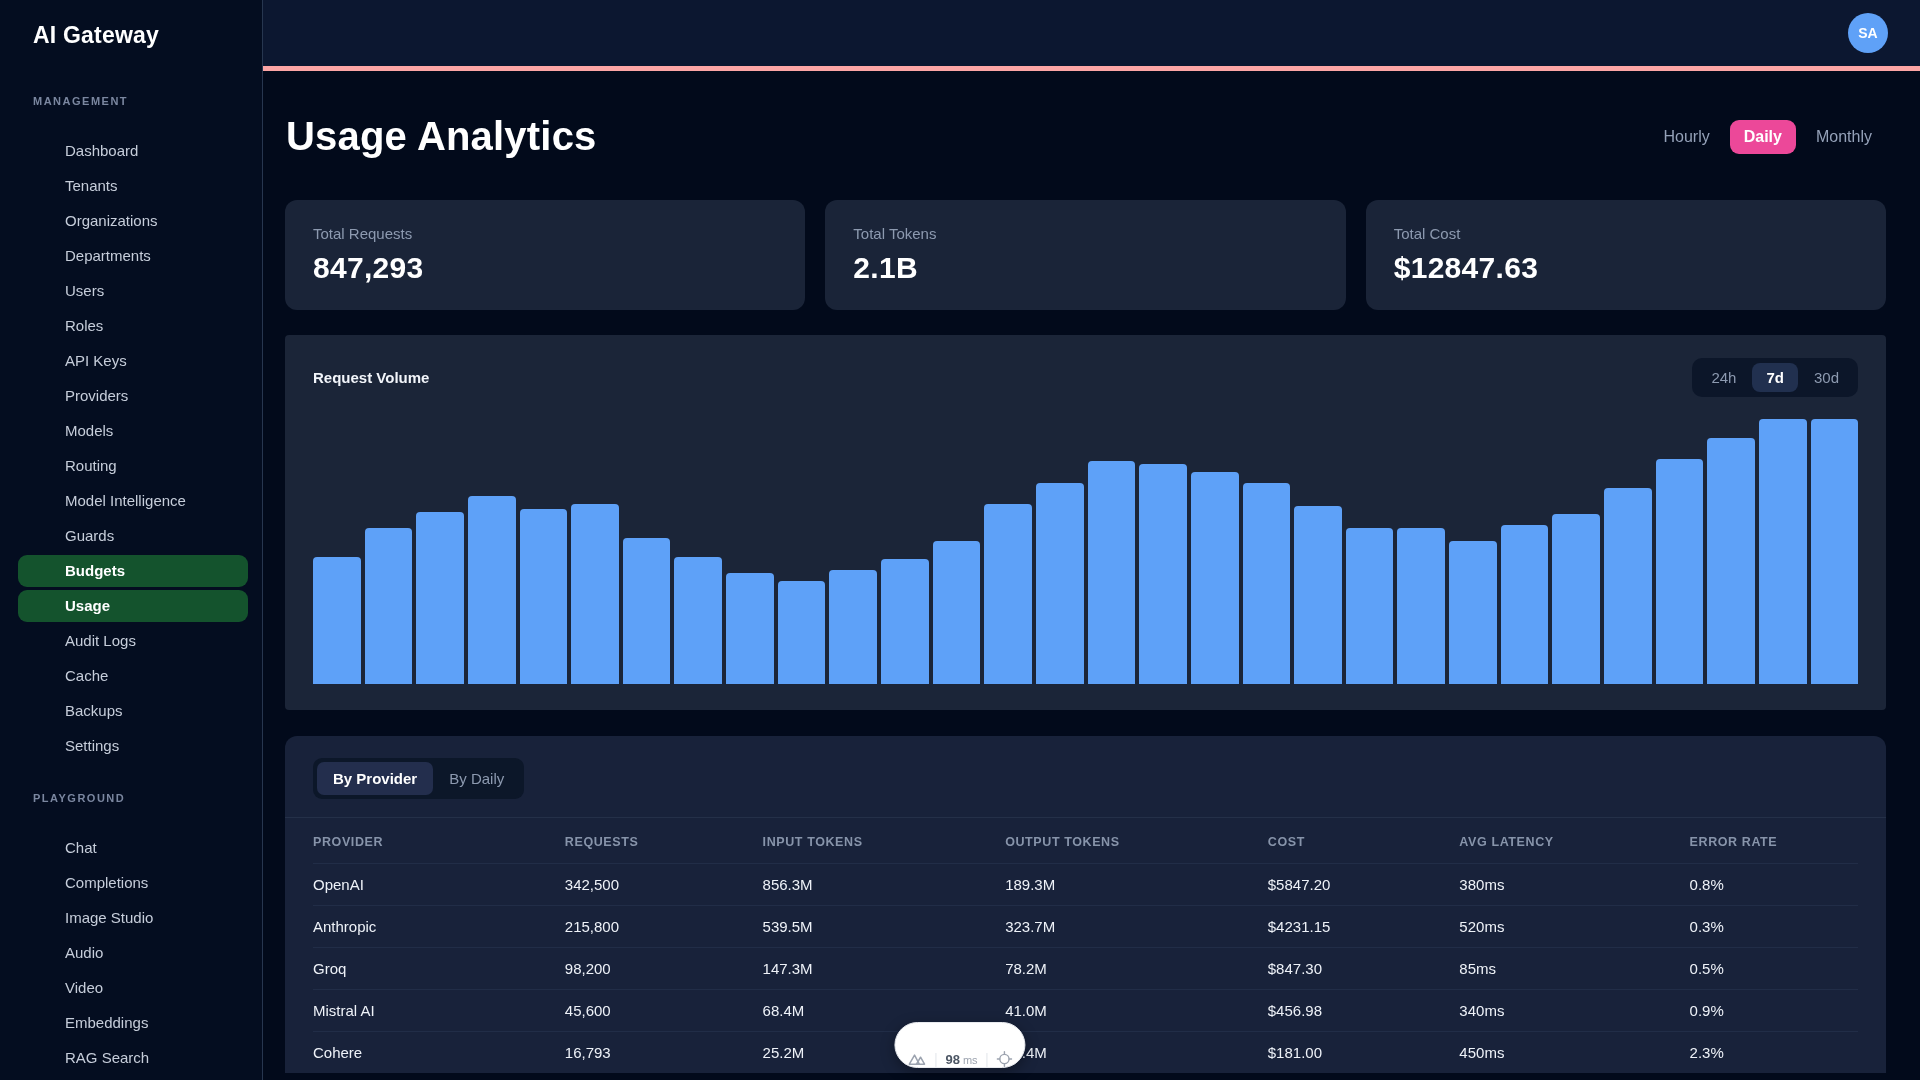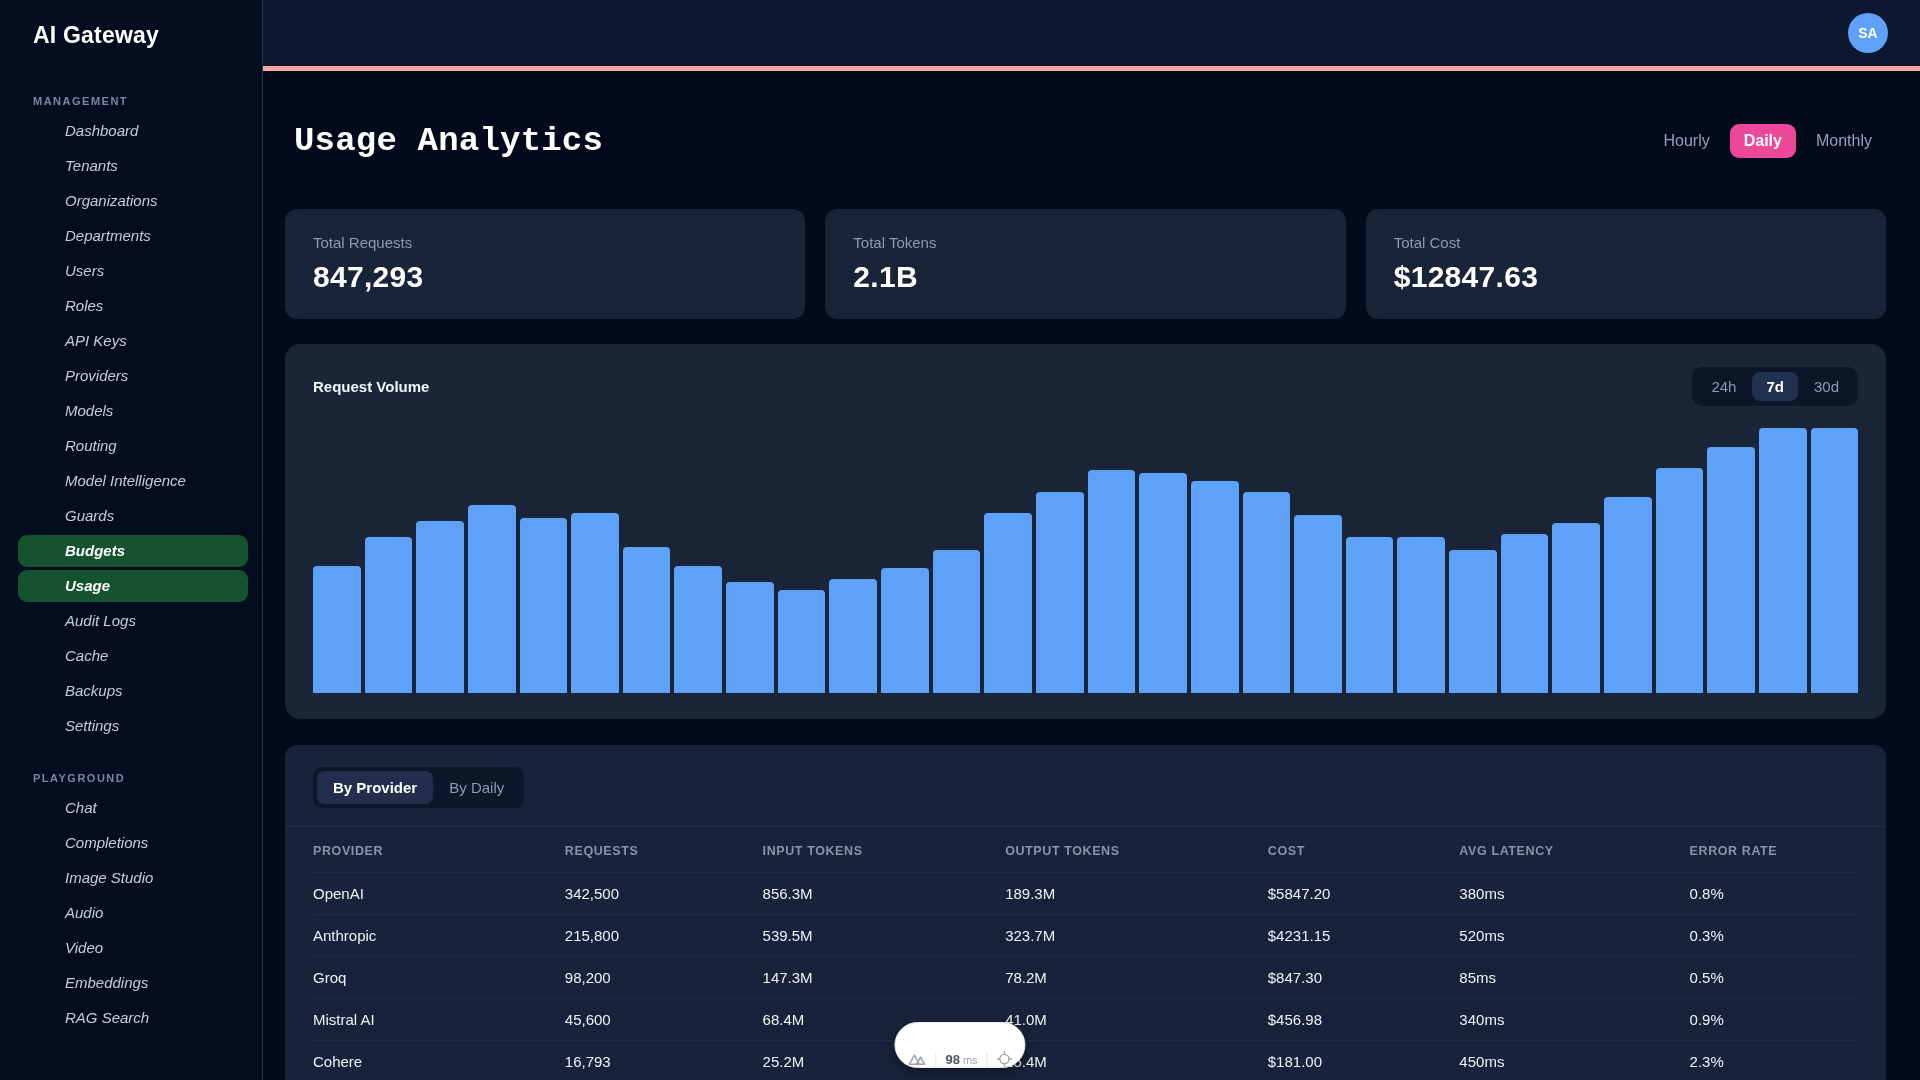--- a/index.html
+++ b/index.html
@@ -14,21 +14,21 @@
   
   .sidebar {
     width:263px; min-width:263px; height:100%;
     background:#040d20; border-right:1px solid #27364f;
     padding-top:22px; overflow:hidden;
   }
   .logo { padding-left:33px; font-size:23px; font-weight:700; color:#ffffff; letter-spacing:.2px; }
   .nav-section { margin-top:46px; }
   .nav-section + .nav-section { margin-top:30px; }
   .nav-label { padding-left:33px; font-size:11px; font-weight:700; color:#7b87a0; letter-spacing:1.5px; }
-  .nav-items { list-style:none; margin:8px 0 0; padding:0 14px 0 18px;font-style:italic; }
+  .nav-items { list-style:none; margin:28px 0 0; padding:0 14px 0 18px; }
   .nav-item {
     height:32px; line-height:32px; margin-bottom:3px; border-radius:9px;
     padding-left:47px; font-size:15px; color:#c6cdda; cursor:pointer;
     white-space:nowrap;
   }
   .nav-item.hl { background:#14532d; color:#ffffff; font-weight:600; }
 
   
   .main { flex:1; display:flex; flex-direction:column; background:#020a1b; }
   .topbar {
@@ -36,34 +36,34 @@
     display:flex; align-items:center; justify-content:flex-end; padding-right:32px;
   }
   .avatar {
     width:40px; height:40px; border-radius:50%; background:#5fa1f7; color:#fff;
     font-size:14px; font-weight:600; display:flex; align-items:center; justify-content:center;
     cursor:pointer;
   }
   .content { padding:0 34px 0 22px; }
 
   .page-head { display:flex; justify-content:space-between; align-items:center; margin-top:42px; }
-  .page-title { margin:9px; font-size:34px; font-weight:700; color:#ffffff; letter-spacing:.2px;font-family:Liberation Mono, monospace; }
+  .page-title { margin:1px; font-size:40px; font-weight:700; color:#ffffff; letter-spacing:.2px; }
 
   .seg { display:flex; align-items:center; gap:6px; font-size:16px; color:#94a1b8; }
   .seg-opt { padding:8px 14px; border-radius:9px; cursor:pointer; }
   .seg-opt.active { background:#ec4899; color:#ffffff; font-weight:700; }
 
   
   .stats { display:flex; gap:20px; margin-top:40px; }
   .stat-card { flex:1; height:110px; background:#1a2438; border-radius:12px; padding:25px 28px; }
   .stat-label { font-size:15px; color:#8d9ab0; }
   .stat-value { margin-top:9px; font-size:30px; font-weight:700; color:#ffffff; letter-spacing:.3px; }
 
   
-  .chart-card { margin-top:25px; background:#1b2538; border-radius:15px; padding:23px 28px 26px; }
+  .chart-card { margin-top:25px; background:#1b2538; border-radius:4px; padding:23px 28px 26px; }
   .chart-head { display:flex; justify-content:space-between; align-items:center; }
   .chart-title { font-size:15px; font-weight:700; color:#f2f5fa; }
   .range { display:flex; align-items:center; background:#0c1629; border-radius:10px; padding:5px; gap:2px; font-size:15px; color:#8d9ab0; }
   .range-opt { padding:6px 14px; border-radius:8px; cursor:pointer; }
   .range-opt.active { background:#21304f; color:#ffffff; font-weight:700; }
   .bars { display:flex; align-items:flex-end; gap:4px; height:265px; margin-top:22px; }
   .bar { flex:1; background:#5ea1f8; border-radius:4px 4px 0 0; }
 
   
   .table-card { margin-top:26px; background:#18223a; border-radius:12px 12px 0 0; padding:22px 28px 0; }

